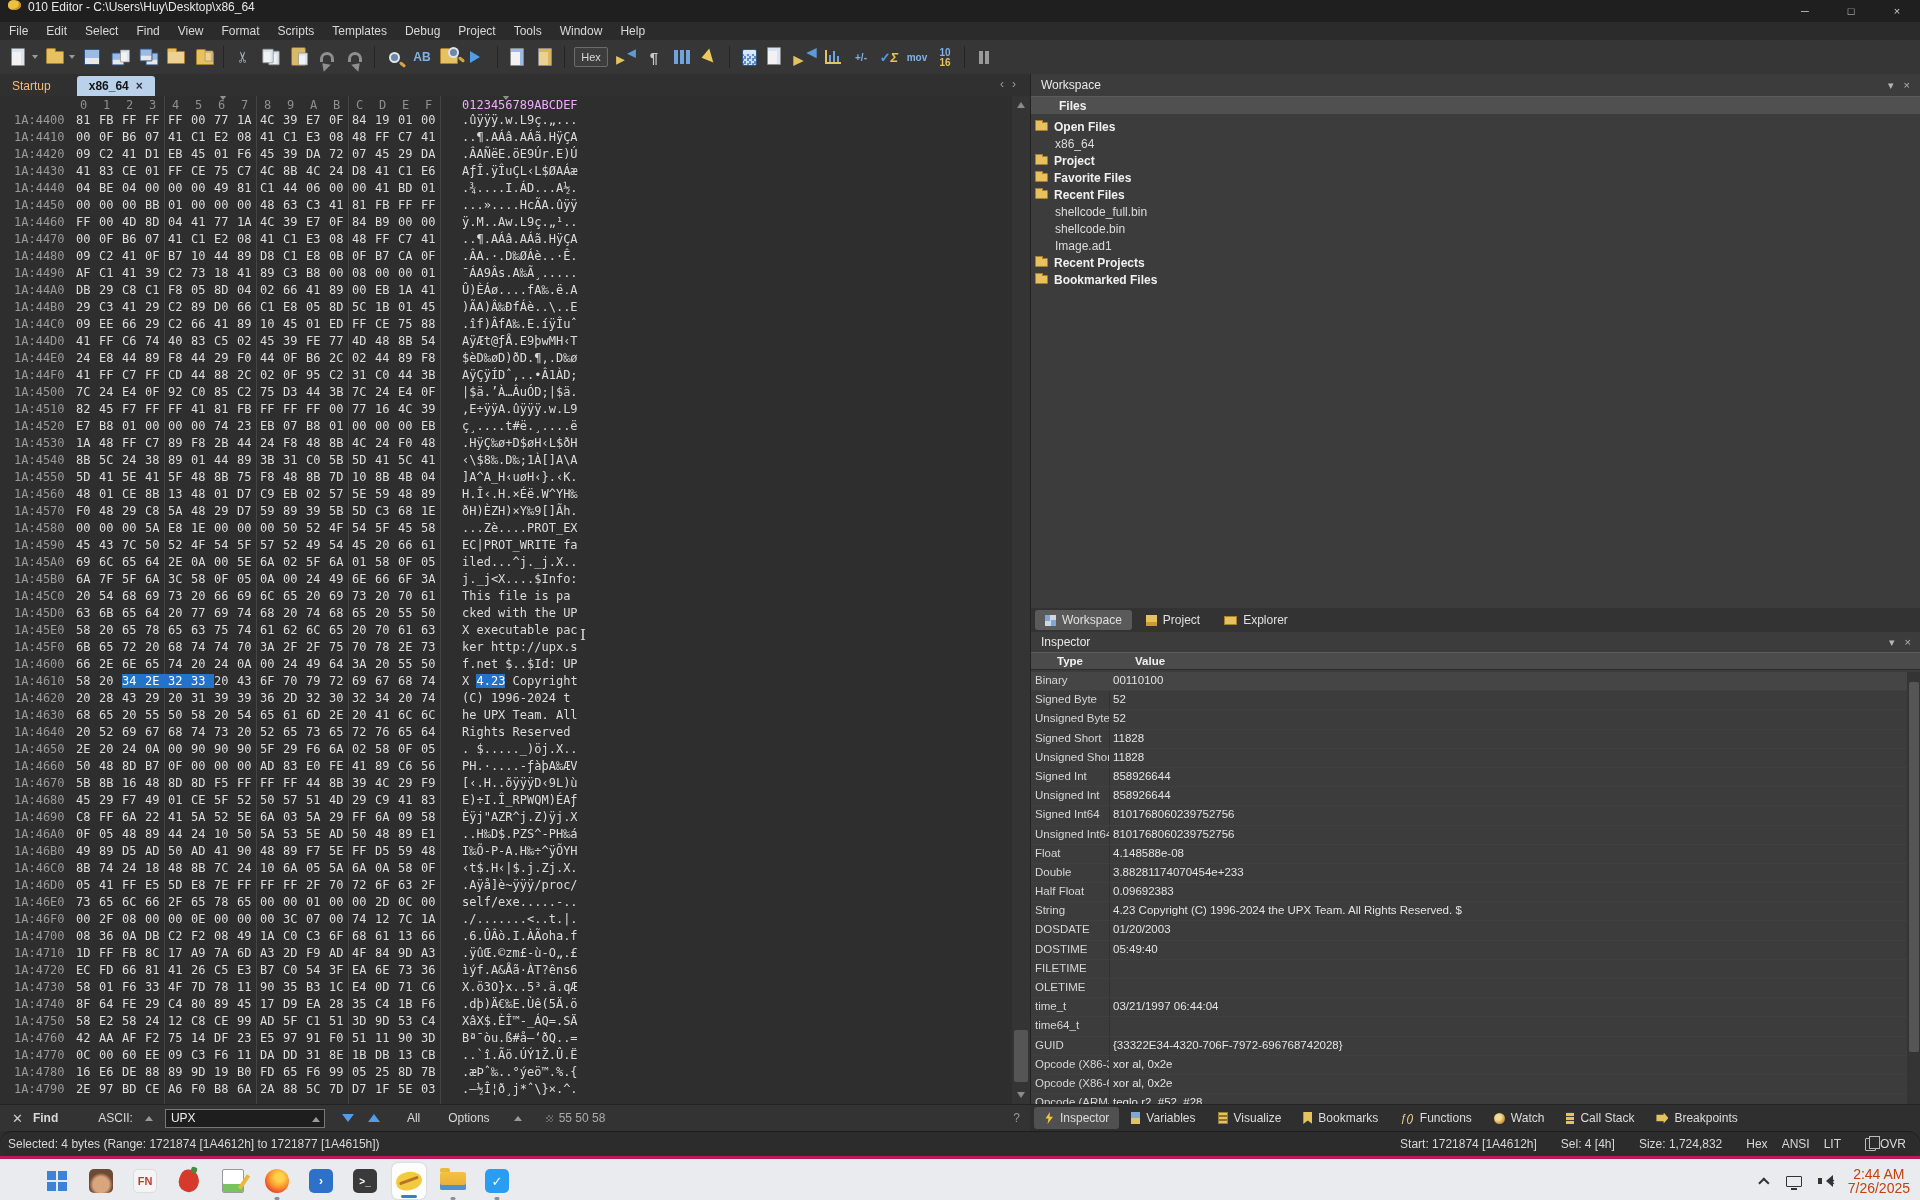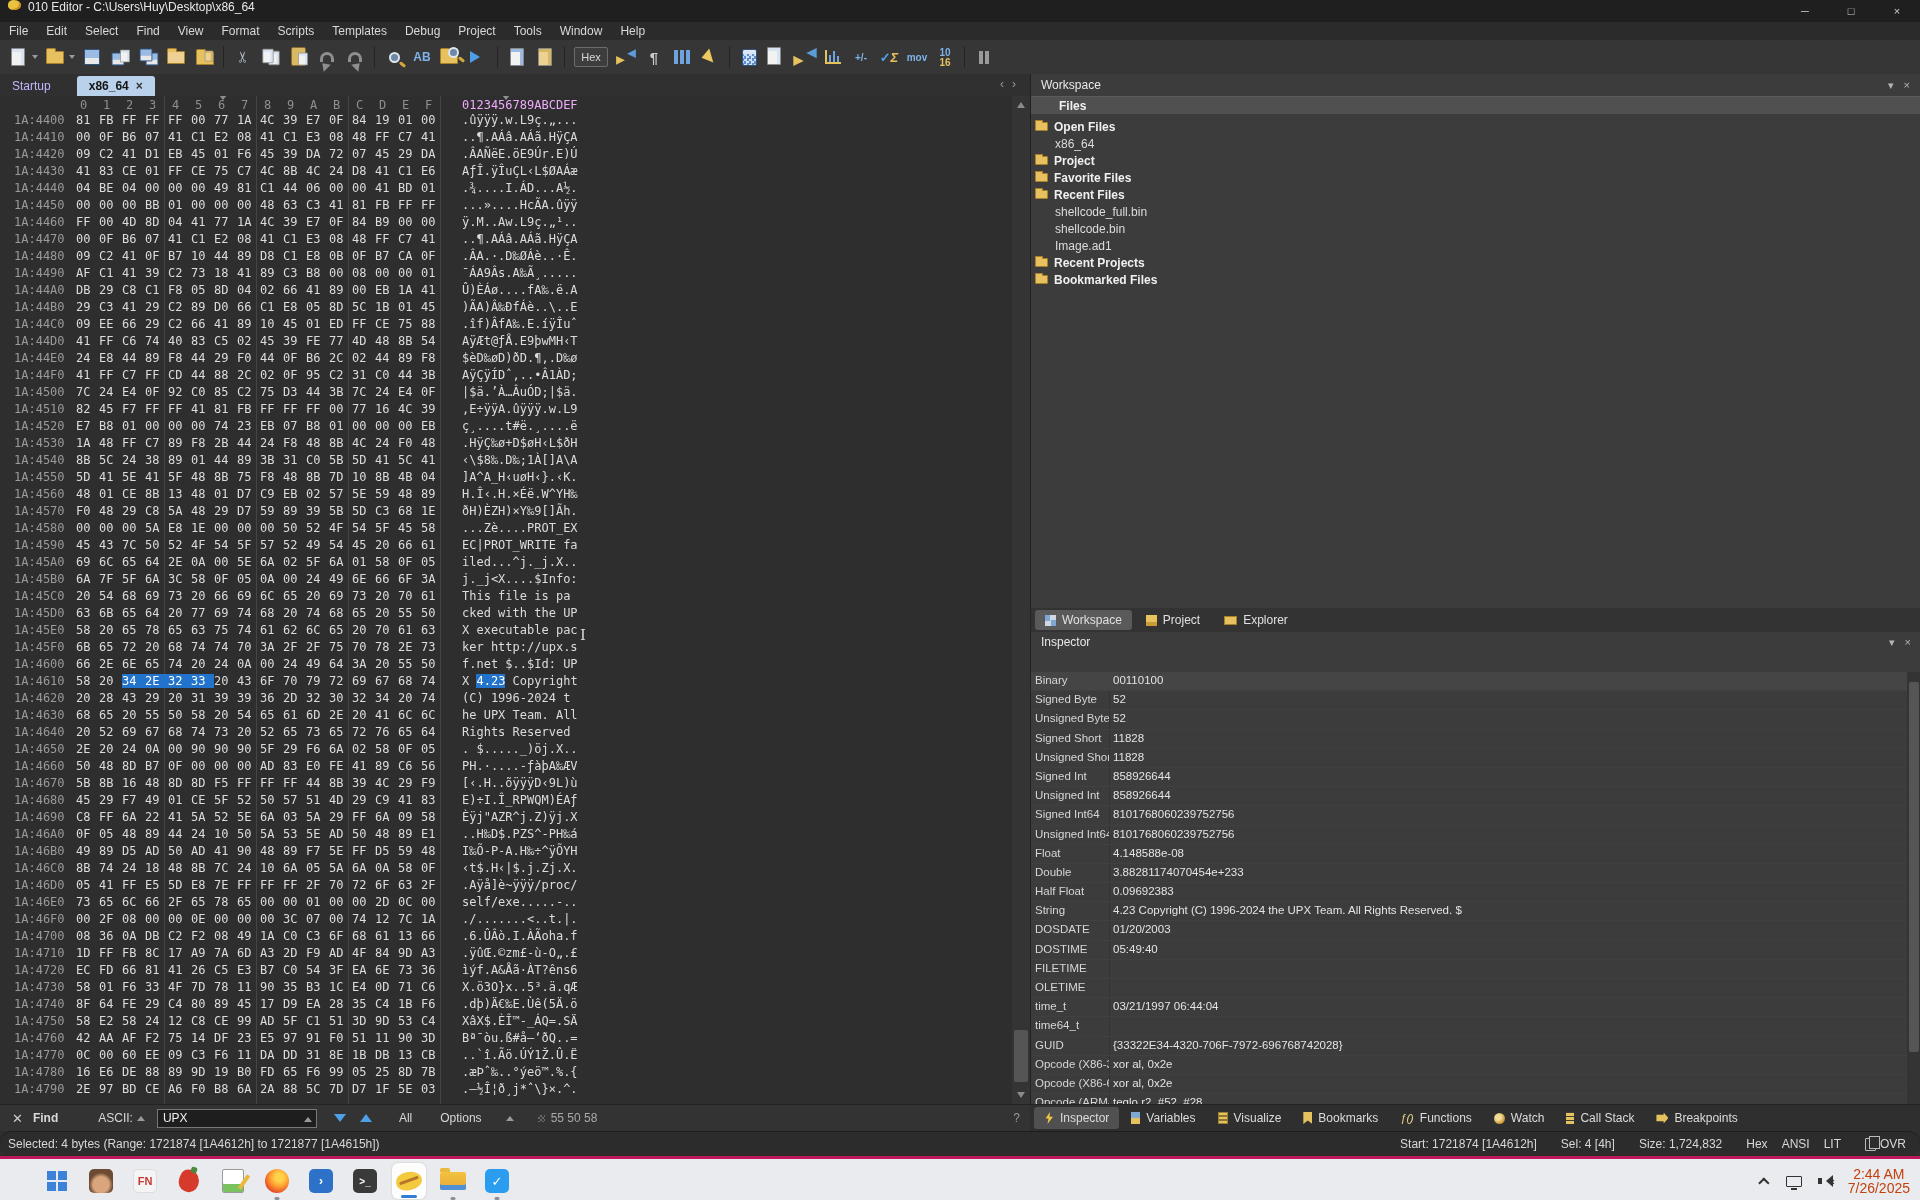--- a/index.html
+++ b/index.html
@@ -55,21 +55,21 @@
   .i-swap:after { content:""; position:absolute; bottom:0; right:0; border:4px solid transparent; border-left:8px solid #e6c25f; width:6px; }
   .i-hist { width:16px; height:14px; border-left:2px solid #e6c25f; border-bottom:2px solid #e6c25f;
     background:linear-gradient(#6fa3dd,#6fa3dd) 2px 100%/2px 7px no-repeat, linear-gradient(#6fa3dd,#6fa3dd) 6px 100%/2px 11px no-repeat, linear-gradient(#6fa3dd,#6fa3dd) 10px 100%/2px 6px no-repeat; background-origin:content-box; }
   .txtic { font-size:10px; font-weight:bold; color:#7fb2e8; }
   .i-pause { width:10px; height:13px; border-left:4px solid #9a9a9a; border-right:4px solid #9a9a9a; }
   .i-check { color:#4f9ee8; font-size:13px; font-weight:bold; }
   .sigma { color:#e6c25f; font-size:13px; font-weight:bold; font-style:italic; }
 
   
   #tabbar { position:absolute; left:0; top:74px; width:1030px; height:22px; background:#303030; display:flex; align-items:flex-end; }
-  .ftab { height:20px; padding:3px 12px; font-size:12px; color:#c4b5fd; display:flex; align-items:center; gap:7px; }
+  .ftab { height:20px; padding:3px 12px; font-size:12px; color:#fdba74; display:flex; align-items:center; gap:7px; }
   .ftab.active { background:#b9d1ea; color:#141414; font-weight:bold; border-radius:3px 3px 0 0; margin-left:14px; }
   .ftab .x { font-weight:bold; color:#333; font-size:12px; }
   #tabnav { position:absolute; right:6px; top:3px; color:#9a9a9a; font-size:12px; letter-spacing:8px; }
 
   
   #editor { position:absolute; left:0; top:96px; width:1030px; height:1008px; background:#2e2e2e; overflow:hidden;
     font-family:"DejaVu Sans Mono", monospace; font-size:12px; }
   #hexhead { position:absolute; left:0; top:2px; height:15px; color:#8f8f8f; }
   #hexhead .col { position:absolute; top:0; width:23px; }
   #asciihead { position:absolute; left:462px; top:0; color:#f0abfc; }
@@ -122,21 +122,21 @@
   .irow.current { background:#454545; }
   #insp-vline { position:absolute; left:78px; top:40px; bottom:0; width:1px; background:#333; }
   #iscroll { position:absolute; right:0; top:40px; width:14px; bottom:0; background:#343434; }
   #iscroll .thumb { position:absolute; left:2px; right:2px; top:10px; height:370px; background:#555; border-radius:2px; }
 
   
   #findbar { position:absolute; left:0; top:1104px; width:1030px; height:27px; background:#333; border-top:1px solid #232323;
     display:flex; align-items:center; font-size:12px; color:#d8d8d8; }
   #findbar .fx { margin:0 10px 0 12px; color:#cfcfcf; font-size:13px; }
   #find-label { font-weight:bold; margin-right:40px; }
-  #mode { display:flex; align-items:center; gap:4px; margin-right:12px; }
+  #mode { display:flex; align-items:center; gap:12px; margin-right:12px; }
   .upc { width:0; height:0; border-left:4px solid transparent; border-right:4px solid transparent; border-bottom:5px solid #9a9a9a; }
   #find-input { width:160px; height:19px; background:#1e1e1e; border:1px solid #777; color:#eee; font-size:12px;
     padding:0 14px 0 5px; font-family:"Liberation Sans", sans-serif; }
   #find-input-wrap { position:relative; margin-right:10px; }
   #find-input-wrap .upc { position:absolute; right:5px; top:8px; }
   .bluearrow { width:0; height:0; margin:0 7px; }
   .bluearrow.down { border-left:6px solid transparent; border-right:6px solid transparent; border-top:8px solid #4f9ee8; }
   .bluearrow.up { border-left:6px solid transparent; border-right:6px solid transparent; border-bottom:8px solid #4f9ee8; }
   #all-label { margin:0 28px 0 20px; }
   #options { display:flex; gap:24px; align-items:center; margin-right:24px; }
@@ -759,20 +759,24 @@
   </div>
 
   <div id="inspector">
     <div id="insp-head" class="phead">
       <span>Inspector</span>
       <span class="ctl">
         <span>▾</span>
         <span>×</span>
       </span>
     </div>
+    <div id="insp-cols">
+      <span class="c1">Type</span>
+      <span class="c2">Value</span>
+    </div>
     <div id="insp-vline"></div>
     <div id="insp-rows">
         <div class="irow current">
           <span class="t">Binary</span>
           <span class="v">00110100</span>
         </div>
         <div class="irow">
           <span class="t">Signed Byte</span>
           <span class="v">52</span>
         </div>

